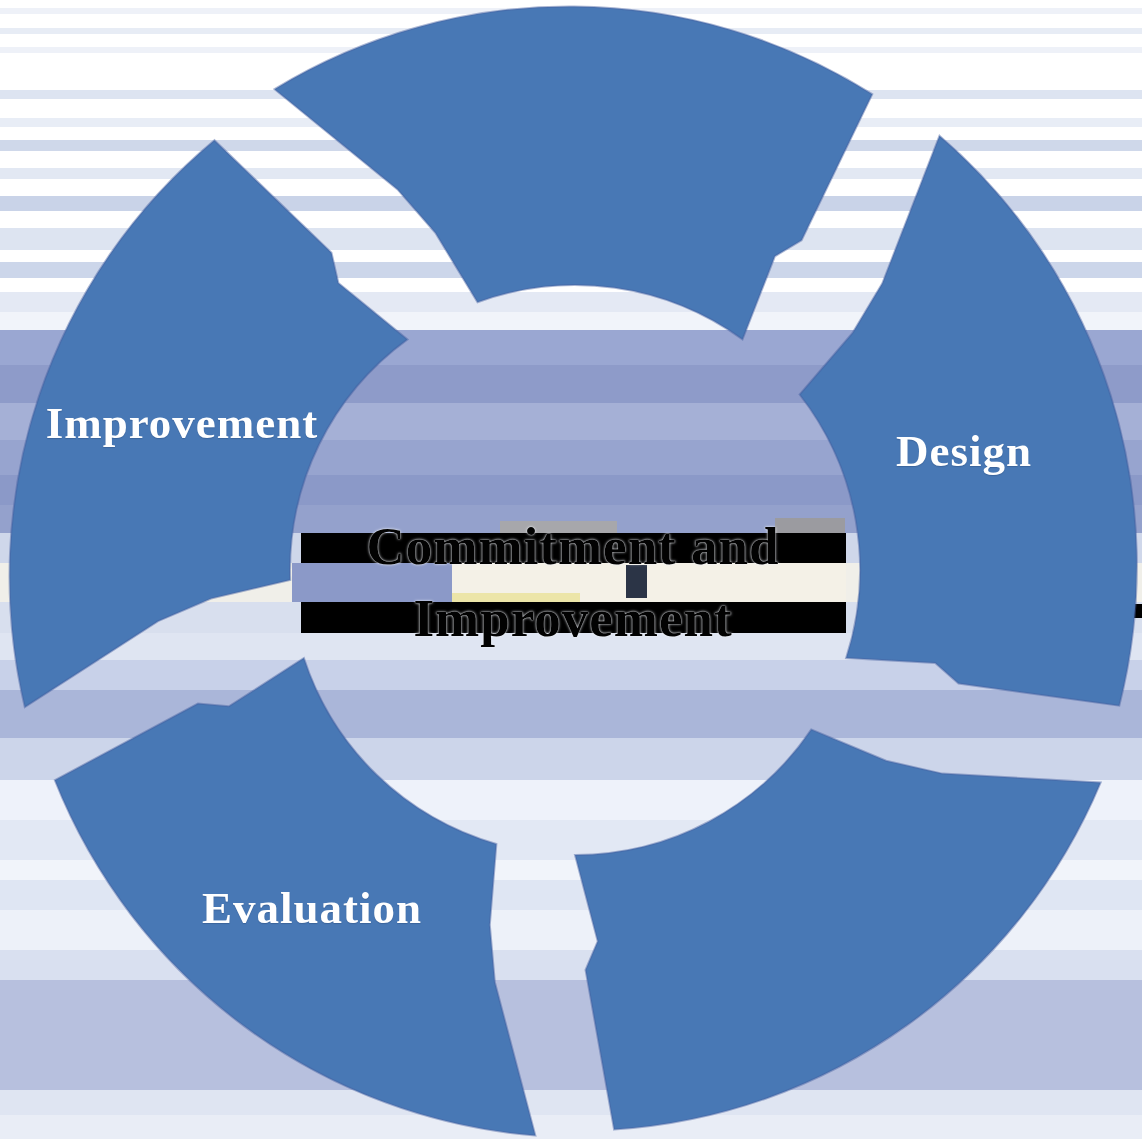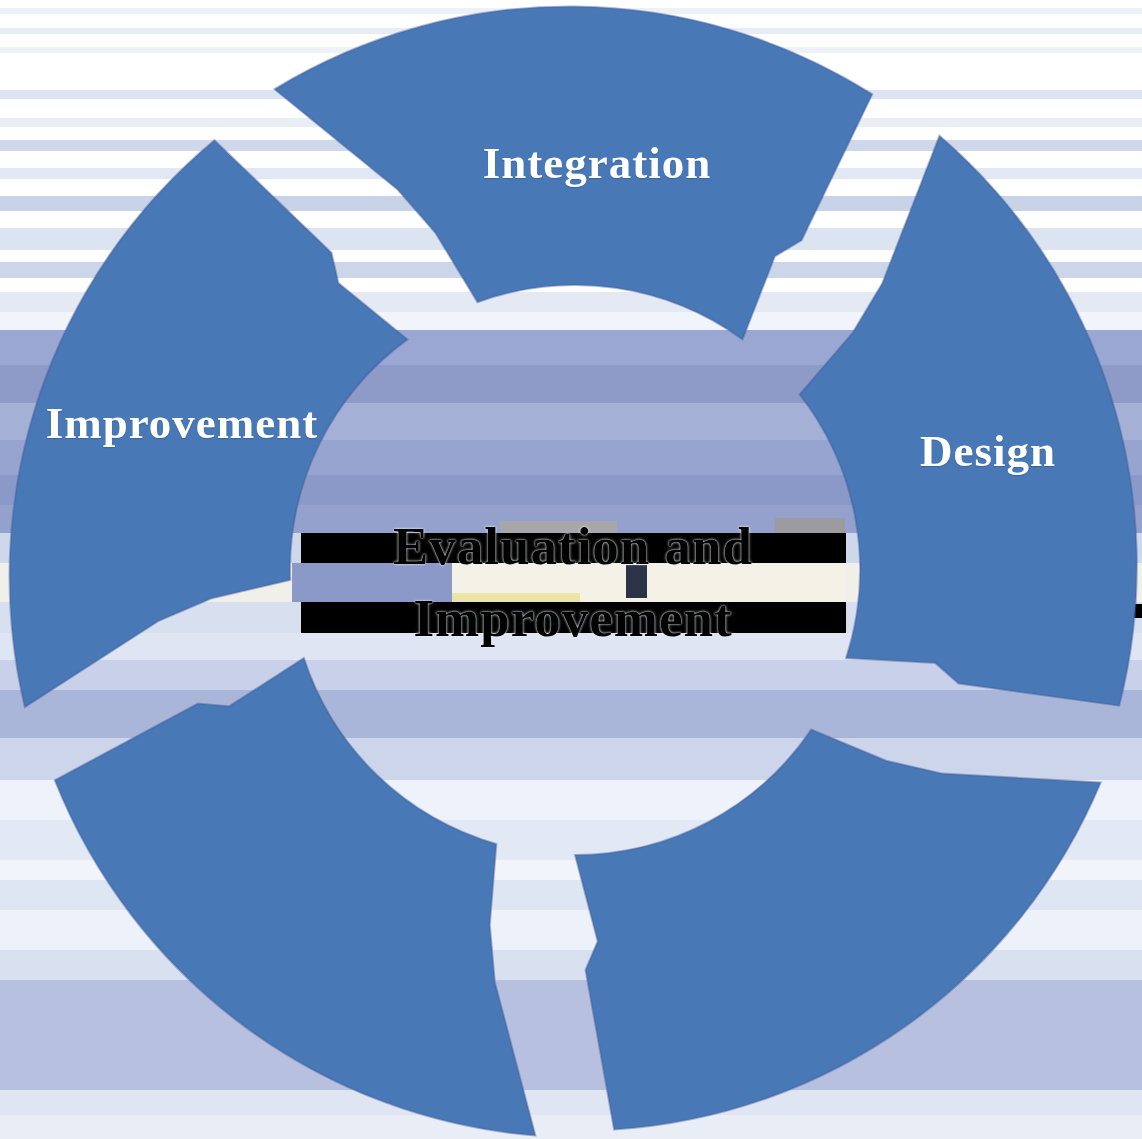--- a/index.html
+++ b/index.html
@@ -76,25 +76,25 @@
     </div>
 
   <svg id="ring" width="1142" height="1139" viewBox="0 0 1142 1139">
       <path d="M274.5,89.2 A567,567 0 0 1 872.3,94.2 L801.6,240.3 L774.9,256.3 L742.5,339.4 A285,285 0 0 0 477.5,302.2 L435.3,232.8 L397.5,189.4 Z" fill="#4878b5" stroke="#44609f" stroke-width="2" stroke-opacity="0.45"></path>
       <path d="M939.5,135.7 A567,567 0 0 1 1119.3,705.7 L958.5,683.6 L935.2,663.1 L846.1,658.1 A285,285 0 0 0 799.6,394.5 L852.5,333.0 L882.2,283.6 Z" fill="#4878b5" stroke="#44609f" stroke-width="2" stroke-opacity="0.45"></path>
       <path d="M1100.7,782.4 A567,567 0 0 1 614.1,1129.6 L585.5,969.9 L597.7,941.3 L575.0,855.0 A285,285 0 0 0 811.3,729.4 L886.2,760.7 L942.3,773.6 Z" fill="#4878b5" stroke="#44609f" stroke-width="2" stroke-opacity="0.45"></path>
       <path d="M535.4,1135.6 A567,567 0 0 1 54.8,780.2 L197.9,703.5 L228.9,706.3 L303.9,658.1 A285,285 0 0 0 496.4,844.0 L489.8,924.9 L494.9,982.3 Z" fill="#4878b5" stroke="#44609f" stroke-width="2" stroke-opacity="0.45"></path>
       <path d="M24.8,707.2 A567,567 0 0 1 214.4,140.2 L331.5,252.7 L338.4,283.0 L407.5,339.4 A285,285 0 0 0 290.2,579.9 L211.1,598.6 L158.1,621.2 Z" fill="#4878b5" stroke="#44609f" stroke-width="2" stroke-opacity="0.45"></path>
     </svg>
 
-  <div class="seg-label" style="left:597px;top:163px">Integration</div>
 
-  <div class="seg-label" style="left:988px;top:451px">Design</div>
+  <div class="seg-label" style="left:964px;top:451px">Design</div>
 
 
+  <div class="seg-label" style="left:312px;top:908px">Evaluation</div>
 
   <div class="seg-label" style="left:182px;top:423px">Improvement</div>
 
-  <div class="center-line" style="left:573px;top:546px">Evaluation and</div>
+  <div class="center-line" style="left:573px;top:546px">Commitment and</div>
 
   <div class="center-line" style="left:573px;top:618px">Improvement</div>
 
 </div>
 
 </body></html>

